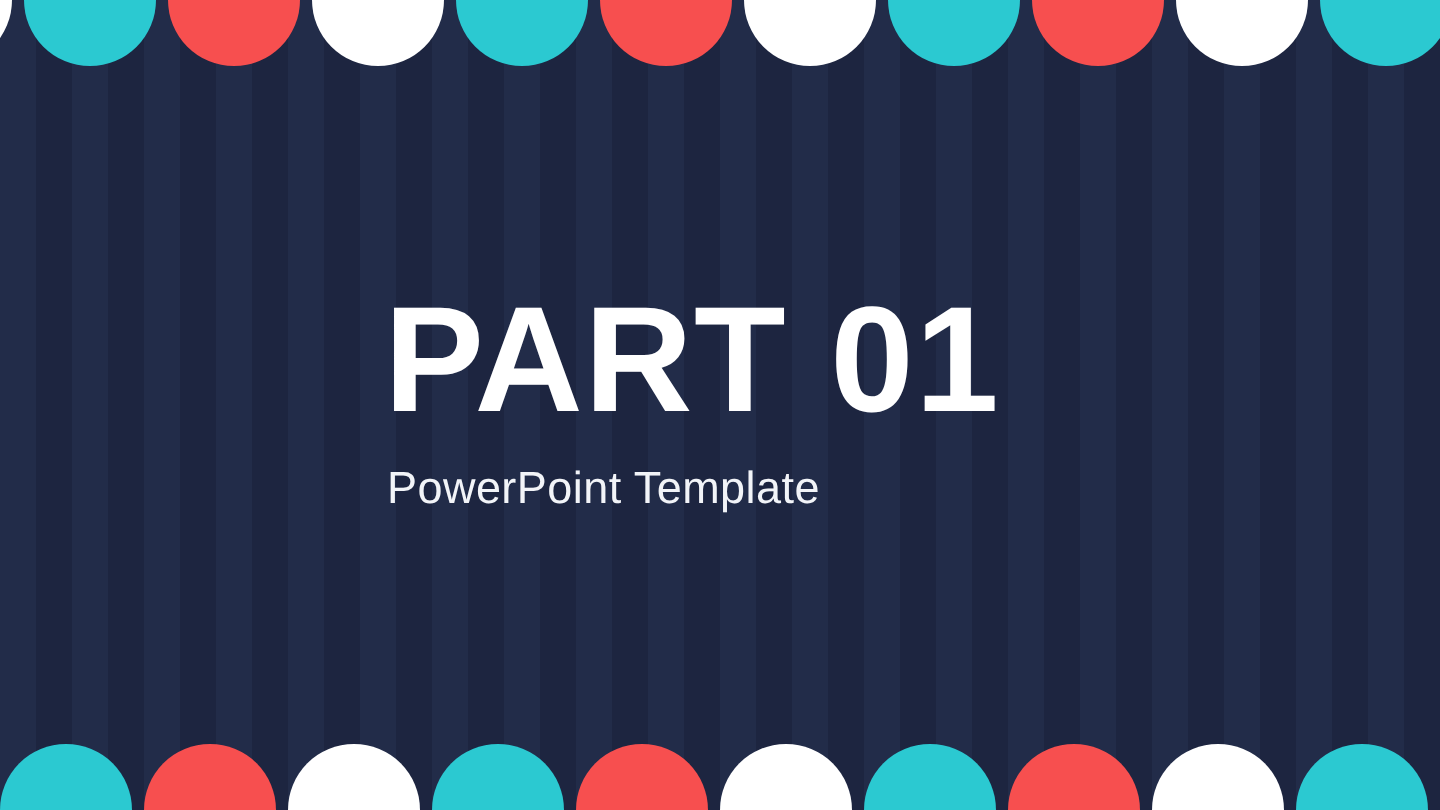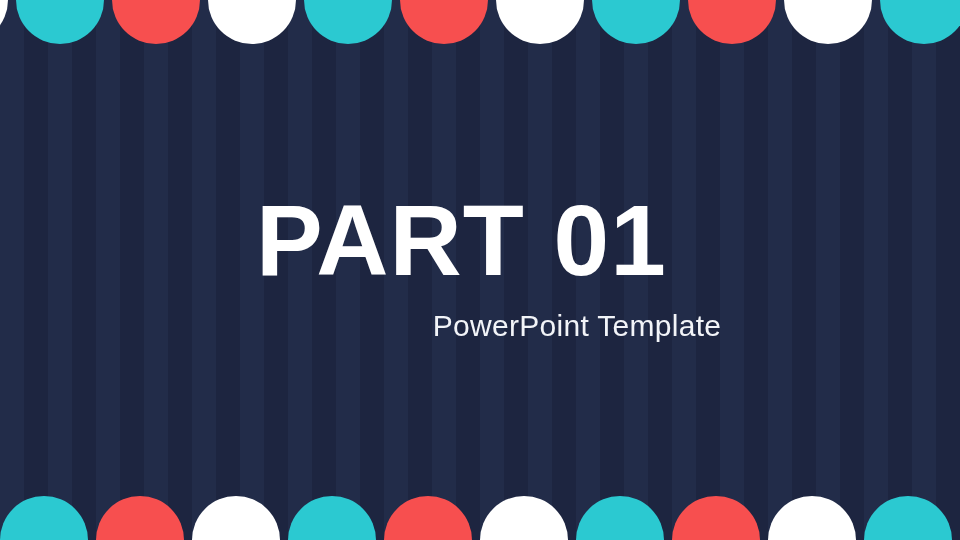--- a/index.html
+++ b/index.html
@@ -74,21 +74,20 @@
   }
 
   #subtitle {
     margin: 16px 0 0 2px;
     font-size: 30px;
     line-height: 36px;
     font-weight: 400;
     letter-spacing: 0.3px;
     color: #f2f4f8;
     white-space: nowrap;
-    text-align: center;
   }
 </style>
 </head>
 <body>
 
 <div id="slide">
 
   <div id="stripes"></div>
 
   <div class="circle-row top">

